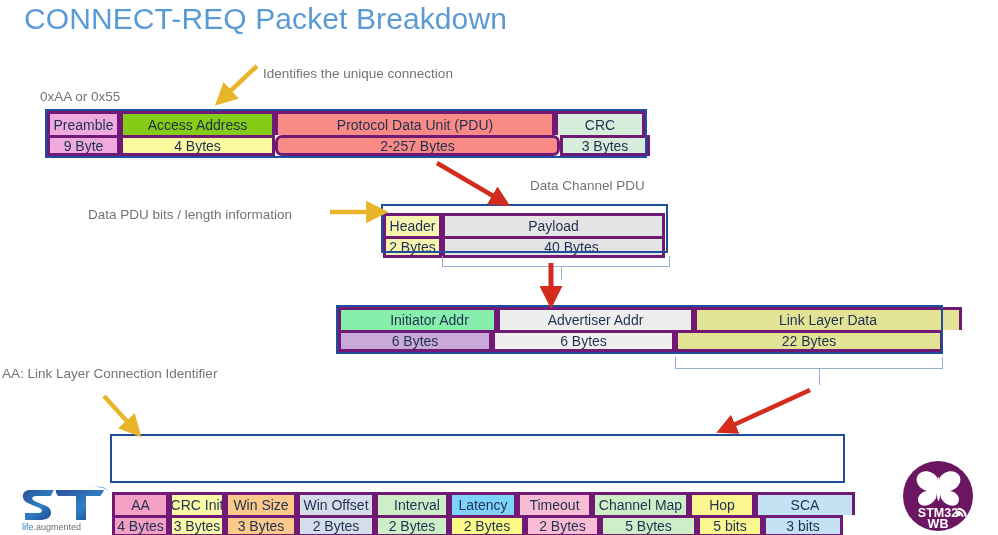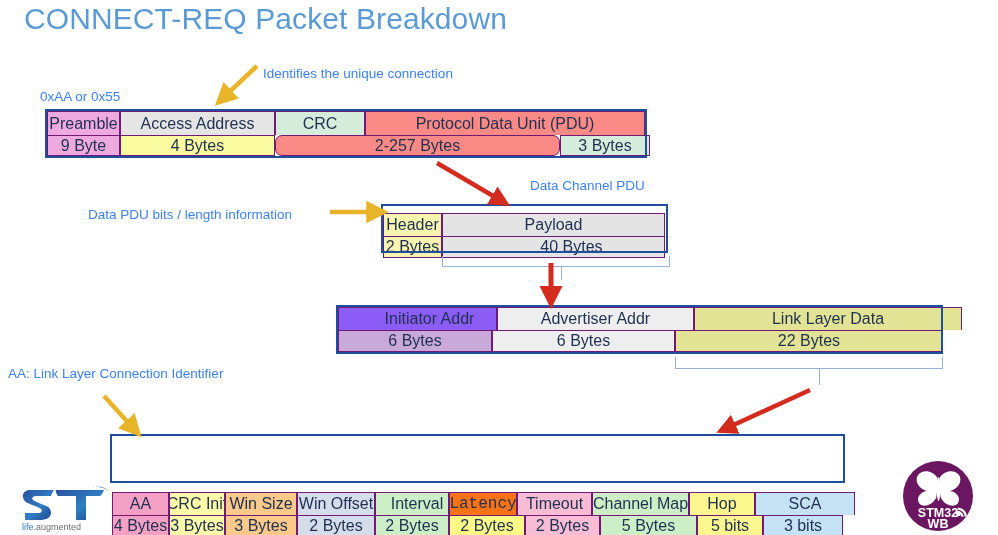--- a/index.html
+++ b/index.html
@@ -19,31 +19,31 @@
     font-size:30px;
     color:#5b9bd5;
     letter-spacing:.1px;
     white-space:nowrap;
   }
 
   
   .label{
     position:absolute;
     font-size:13.5px;
-    color:#3b82f6;
+    color:#737373;
     white-space:nowrap;
   }
 
   
   .pkt{position:absolute;display:flex;flex-direction:column;}
   .pkt .prow{display:flex;}
   .cell{
     box-sizing:border-box;
-    border:1px solid #701a75;
-    font-size:16px;
+    border:3px solid #701a75;
+    font-size:14px;
     line-height:1;
     display:flex;align-items:center;justify-content:center;
     color:#1f3050;
     white-space:nowrap;
     overflow:hidden;
   }
   .pkt .prow:first-child .cell{border-bottom:none;}
 
   
   .frame{
@@ -80,23 +80,23 @@
 
   <div class="title" style="color: rgb(91, 155, 213);">CONNECT-REQ Packet Breakdown</div>
 
   <div class="label" style="left:40px;top:89px;">0xAA or 0x55</div>
 
   <div class="label" style="left:263px;top:66px;">Identifies the unique connection</div>
 
   <div class="pkt" id="pkt-link-layer" style="left:47px;top:111px;">
     <div class="prow">
       <div class="cell" style="width: 73px; height: 24px; background: rgb(238, 170, 222);">Preamble</div>
-      <div class="cell" style="width: 155px; height: 24px; background: #e5e5e5;">Access Address</div>
+      <div class="cell" style="width: 155px; height: 24px; background: #84cc16;">Access Address</div>
+      <div class="cell" style="width: 280px; height: 24px; background: rgb(250, 138, 133);">Protocol Data Unit (PDU)</div>
       <div class="cell" style="width: 90px; height: 24px; background: rgb(214, 237, 220);">CRC</div>
-      <div class="cell" style="width: 280px; height: 24px; background: rgb(250, 138, 133);">Protocol Data Unit (PDU)</div>
     </div>
     <div class="prow">
       <div class="cell" style="width: 73px; height: 21px; background: rgb(238, 170, 222);">9 Byte</div>
       <div class="cell" style="width: 155px; height: 21px; background: rgb(250, 250, 160);">4 Bytes</div>
       <div class="cell" style="width: 285px; height: 21px; background: rgb(250, 138, 133); border-radius: 7px;">2-257 Bytes</div>
       <div class="cell" style="width: 90px; height: 21px; background: rgb(214, 237, 220);">3 Bytes</div>
     </div>
   </div>
   <div class="frame" style="left:45px;top:109px;width:602px;height:49px;"></div>
 
@@ -114,45 +114,45 @@
       <div class="cell" style="width: 223px; height: 22px; background: rgb(228, 228, 228); padding-left: 36px;">40 Bytes</div>
     </div>
   </div>
   <div class="frame" style="left:381px;top:204px;width:287px;height:49px;"></div>
 
   <div class="bracket" style="left:442px;top:256px;width:228px;height:11px;"></div>
   <div class="bstem" style="left:561px;top:266px;height:14px;"></div>
 
   <div class="pkt" id="pkt-creq" style="left:338px;top:307px;">
     <div class="prow">
-      <div class="cell" style="width: 159px; height: 23px; background: #8b5cf6; padding-left: 24px;">Initiator Addr</div>
+      <div class="cell" style="width: 159px; height: 23px; background: #86efac; padding-left: 24px;">Initiator Addr</div>
       <div class="cell" style="width: 197px; height: 23px; background: rgb(238, 238, 238);">Advertiser Addr</div>
       <div class="cell" style="width: 268px; height: 23px; background: rgb(226, 227, 148);">Link Layer Data</div>
     </div>
     <div class="prow">
       <div class="cell" style="width: 154px; height: 22px; background: rgb(201, 168, 218);">6 Bytes</div>
       <div class="cell" style="width: 183px; height: 22px; background: rgb(238, 238, 238);">6 Bytes</div>
       <div class="cell" style="width: 268px; height: 22px; background: rgb(226, 227, 148);">22 Bytes</div>
     </div>
   </div>
   <div class="frame" style="left:336px;top:305px;width:607px;height:49px;"></div>
 
   <div class="bracket" style="left:675px;top:357px;width:268px;height:12px;"></div>
   <div class="bstem" style="left:819px;top:368px;height:17px;"></div>
 
-  <div class="label" style="left:8px;top:366px;">AA: Link Layer Connection Identifier</div>
+  <div class="label" style="left:2px;top:366px;">AA: Link Layer Connection Identifier</div>
 
   <div class="pkt" id="pkt-lldata" style="left:112px;top:452px;margin-top:40px;">
     <div class="prow">
       <div class="cell" style="width: 57px; height: 23px; background: rgb(244, 160, 196);">AA</div>
       <div class="cell" style="width: 56px; height: 23px; background: rgb(251, 250, 168);">CRC Init</div>
       <div class="cell" style="width: 72px; height: 23px; background: rgb(251, 201, 138);">Win Size</div>
       <div class="cell" style="width: 78px; height: 23px; background: rgb(212, 221, 233);">Win Offset</div>
       <div class="cell" style="width: 74px; height: 23px; background: rgb(205, 238, 199); padding-left: 10px;">Interval</div>
-      <div class="cell" style="width: 68px; height: 23px; background: #f97316; font-family: Liberation Mono, monospace;">Latency</div>
+      <div class="cell" style="width: 68px; height: 23px; background: #7dd3fc;">Latency</div>
       <div class="cell" style="width: 75px; height: 23px; background: rgb(248, 188, 212);">Timeout</div>
       <div class="cell" style="width: 97px; height: 23px; background: rgb(205, 238, 199);">Channel Map</div>
       <div class="cell" style="width: 66px; height: 23px; background: rgb(251, 247, 142);">Hop</div>
       <div class="cell" style="width: 100px; height: 23px; background: rgb(197, 226, 244);">SCA</div>
     </div>
     <div class="prow">
       <div class="cell" style="width: 57px; height: 22px; background: rgb(244, 160, 196);">4 Bytes</div>
       <div class="cell" style="width: 56px; height: 22px; background: rgb(251, 250, 168);">3 Bytes</div>
       <div class="cell" style="width: 72px; height: 22px; background: rgb(251, 201, 138);">3 Bytes</div>
       <div class="cell" style="width: 78px; height: 22px; background: rgb(212, 221, 233);">2 Bytes</div>

